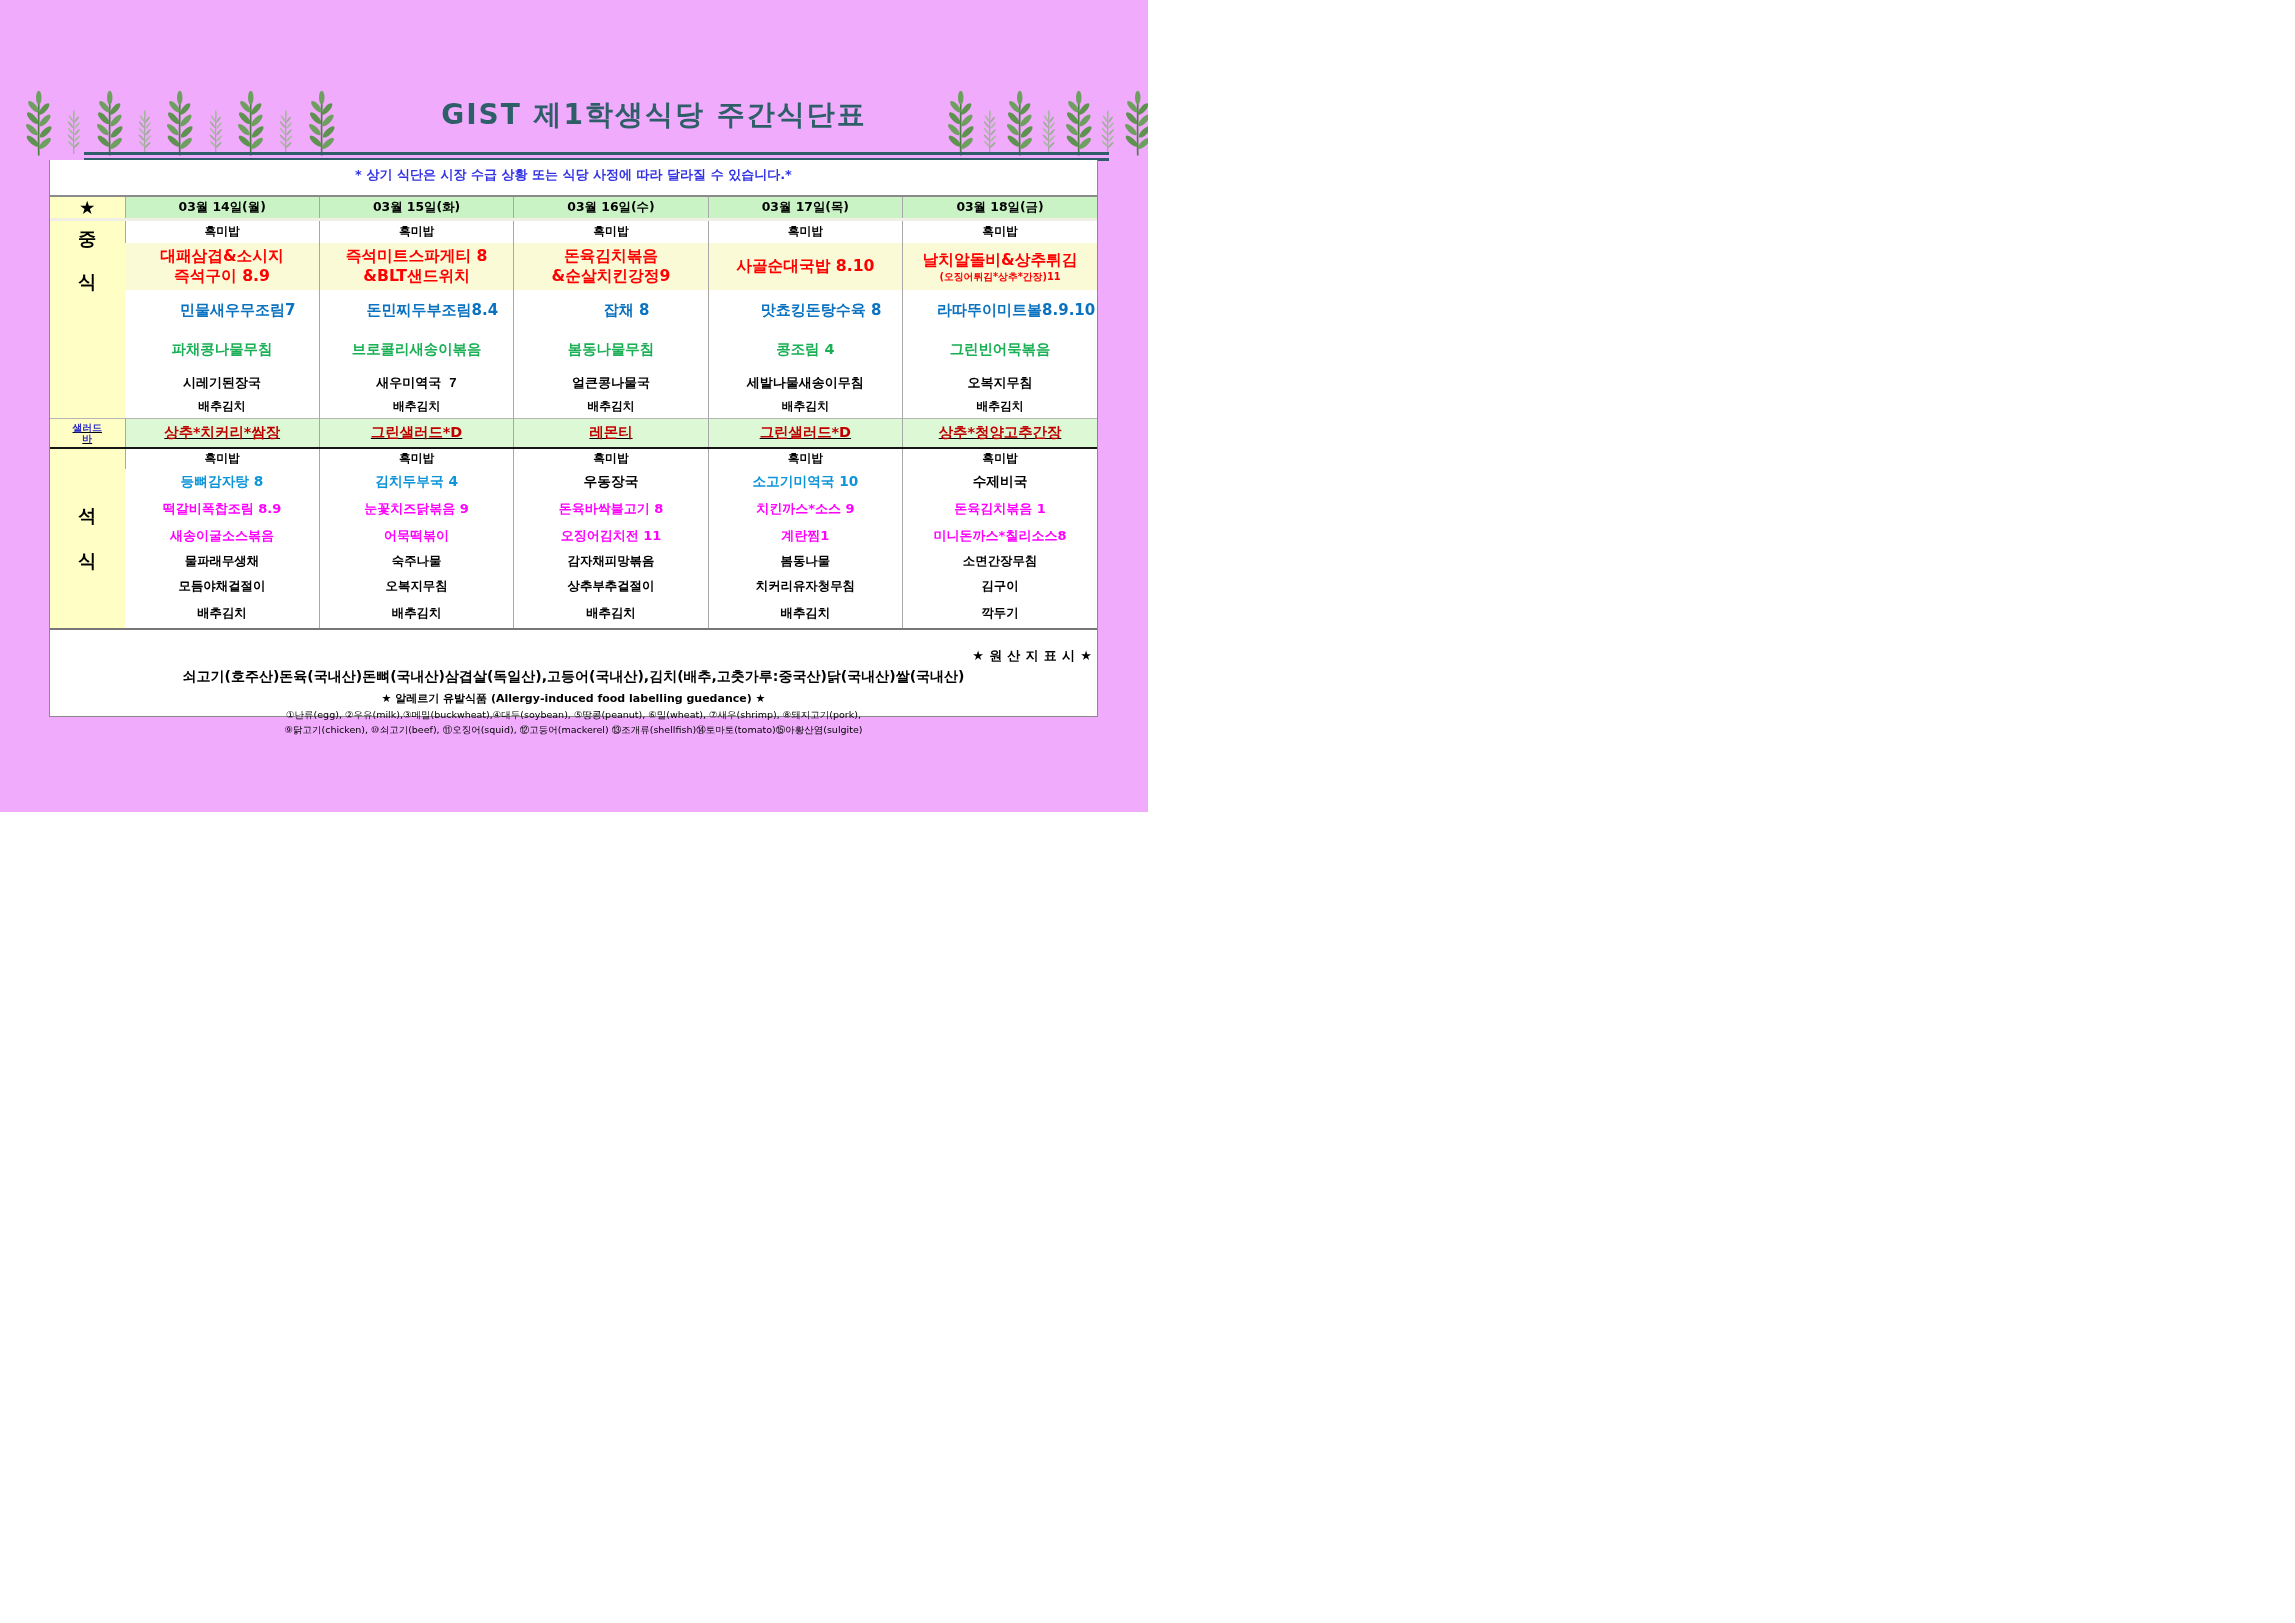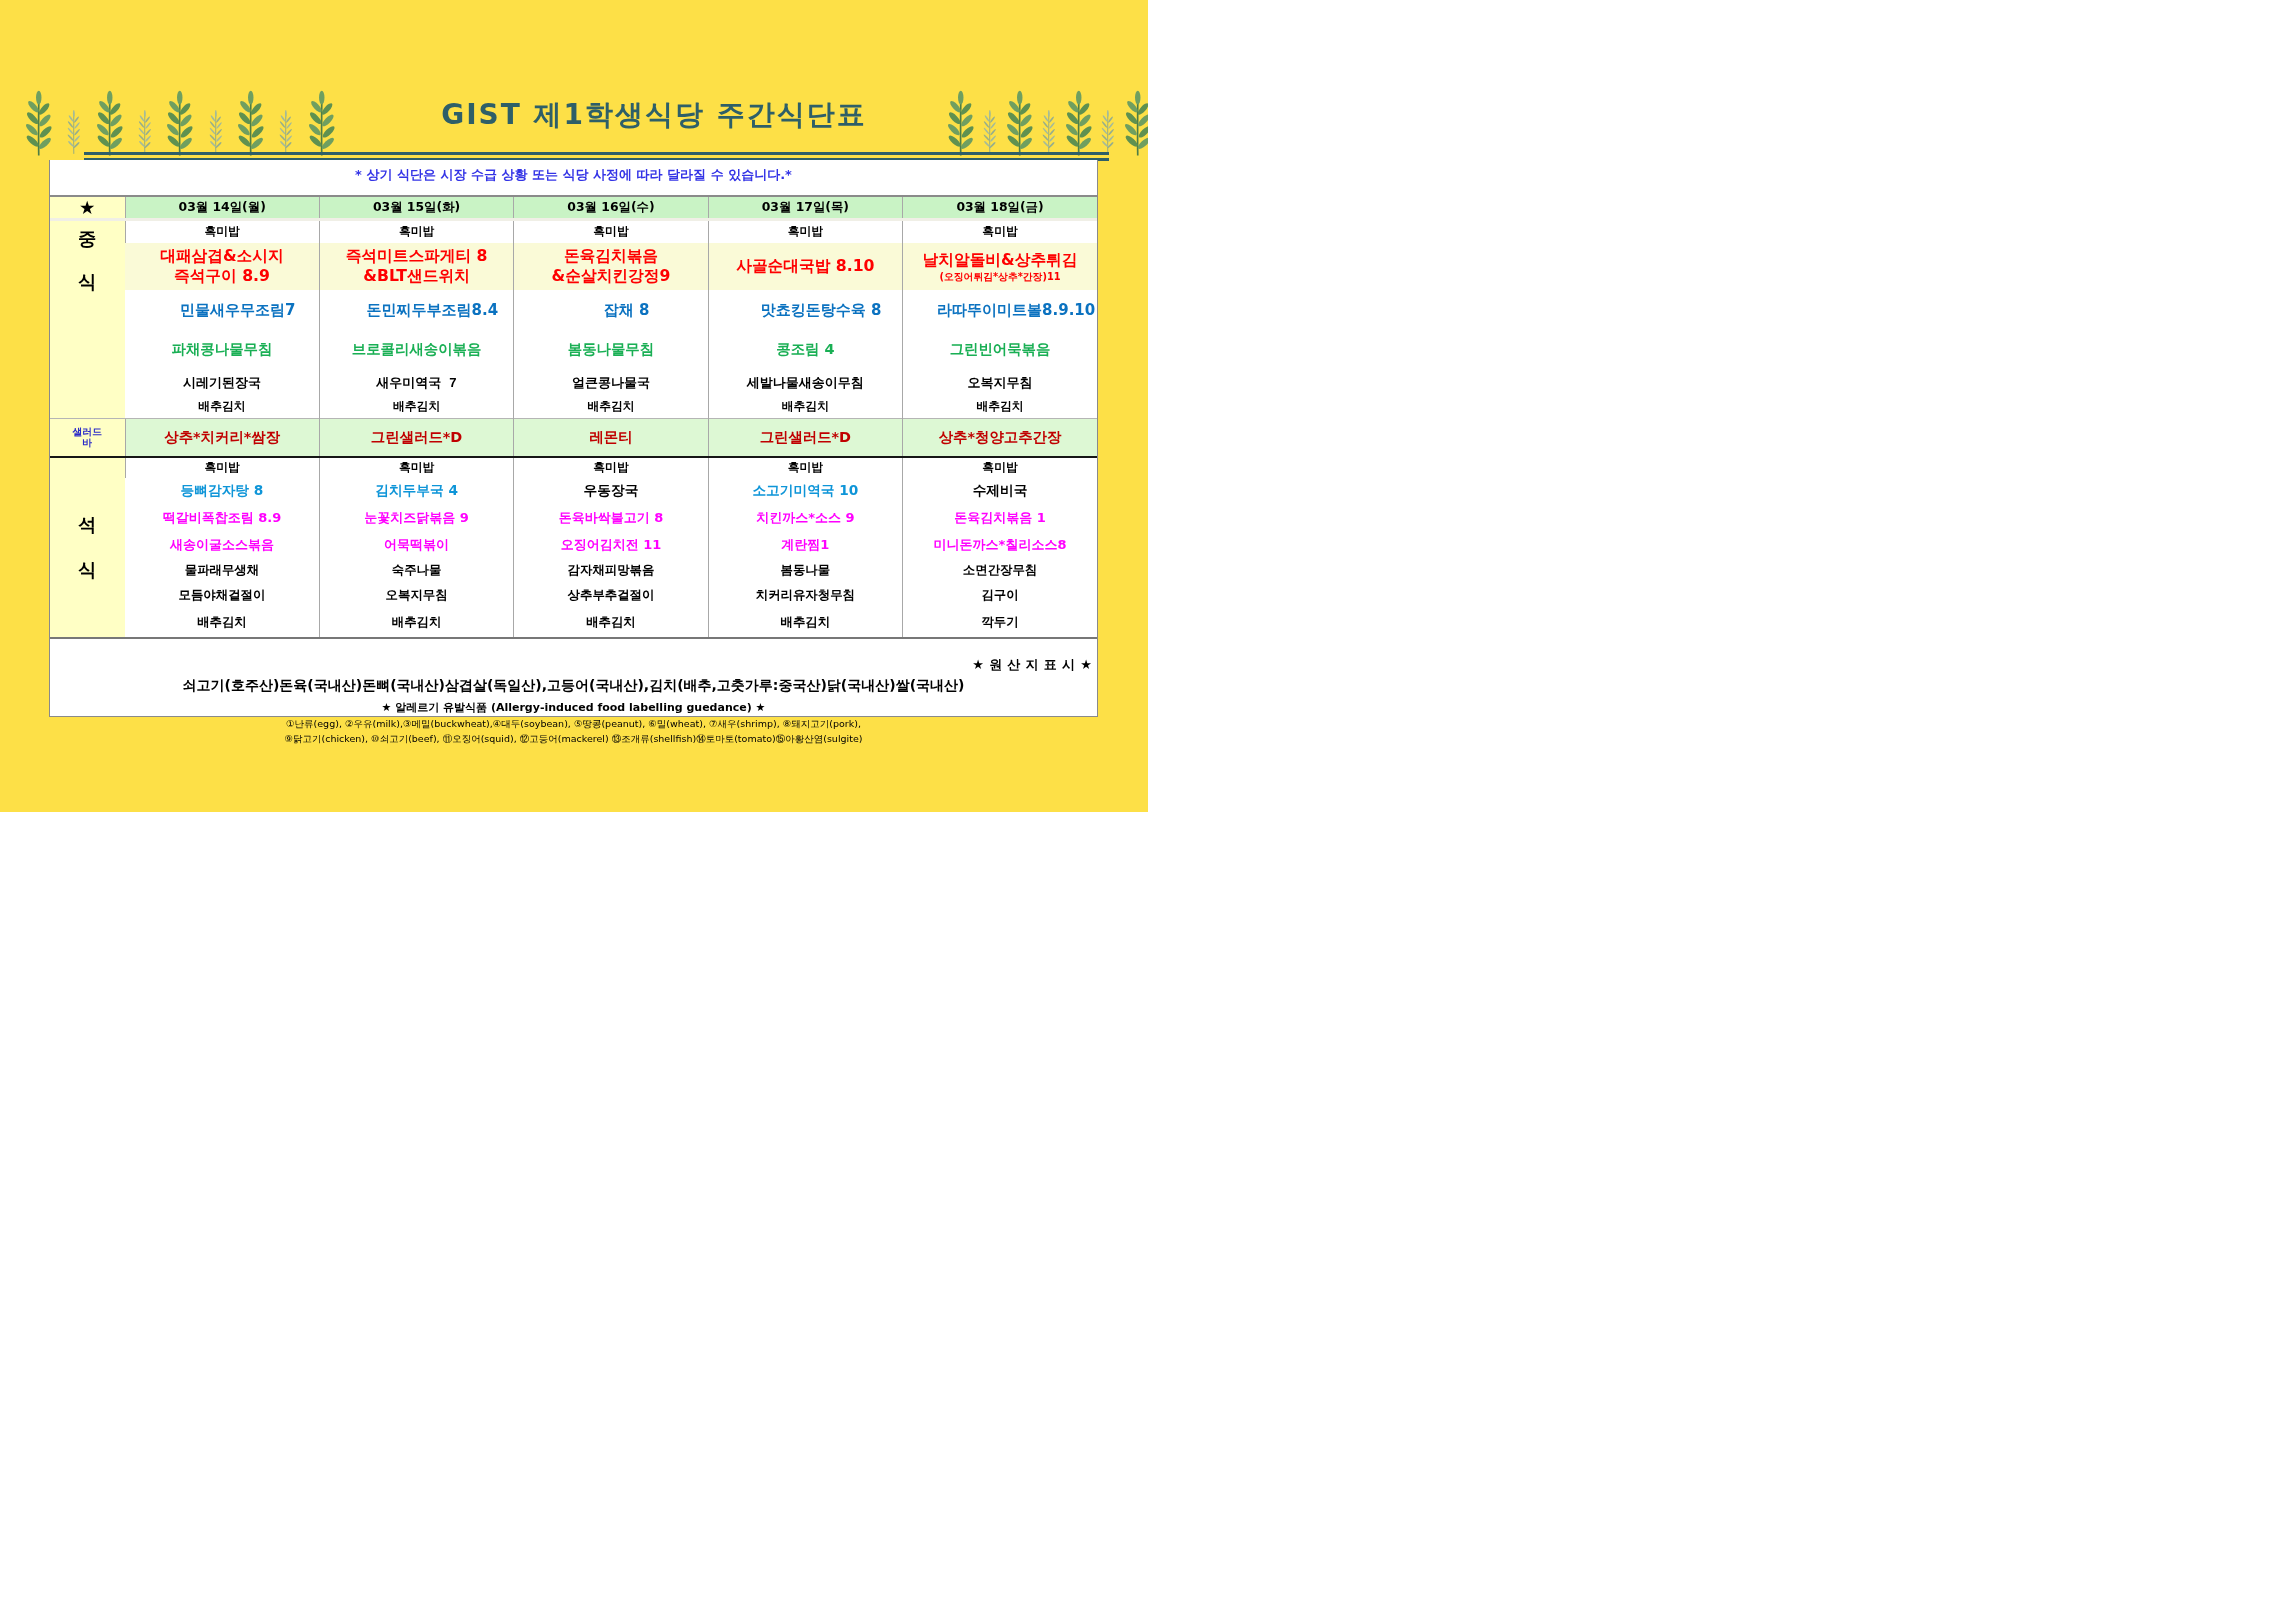--- a/index.html
+++ b/index.html
@@ -1,16 +1,16 @@
 <!DOCTYPE html>
 <html style="font-size:10.5px"><head>
 <meta charset="utf-8">
 <style>
   html,body{margin:0;padding:0;background:#ffffff;}
-  .page{position:relative;width:1148px;height:812px;background:#fde047;
+  .page{position:relative;width:1148px;height:812px;background:#f0abfc;
         font-family:"DejaVu Sans",sans-serif;overflow:hidden;}
 
   
   .leaves-left{position:absolute;left:25px;top:89px;height:68px;display:flex;align-items:flex-end;gap:11.8px;}
   .leaves-right{position:absolute;left:947px;top:89px;height:68px;display:flex;align-items:flex-end;gap:5.9px;}
   .leaf{display:block;}
   .leaf-lg{width:27.5px;height:67px;}
   .leaf-sm{width:19.6px;height:52px;}
   .title-text{position:absolute;left:363px;top:96px;width:582px;text-align:center;
               font-size:28px;font-weight:bold;color:#2E5F68;letter-spacing:2px;white-space:nowrap;}
@@ -26,21 +26,21 @@
   table.menu{width:100%;border-collapse:collapse;table-layout:fixed;
              border-top:2px solid #8a8a8a;border-bottom:2.6px solid #777;}
   col.c-label{width:75px;}
   td{border-left:0.7px solid #a8a8a8;padding:0 2.6px;text-align:center;vertical-align:middle;
      overflow:hidden;word-break:keep-all;}
   td:first-child{border-left:none;}
   tr.r-header{height:21px;}
   tr.r-header td{border-bottom:3.9px solid #f0efe6;}
   tr.r-rice{height:23.6px;} tr.r-main{height:47px;} tr.r-stew{height:41px;}
   tr.r-veg{height:38px;}  tr.r-soup{height:27.5px;font-family:Liberation Mono, monospace;} tr.r-kimchi{height:21.6px;}
-  tr.r-salad{height:39px;}
+  tr.r-salad{height:30px;text-decoration:underline;}
   tr.r-salad td{border-top:0.7px solid #b5b5b5;border-bottom:2px solid #161616;}
   tr.r-drice{height:21px;} tr.r-dsoup{height:26px;} tr.r-dmain1{height:28px;}
   tr.r-dmain2{height:26px;} tr.r-dside1{height:25px;} tr.r-dside2{height:25px;} tr.r-dkimchi{height:30px;}
 
   .label-col{background:#FFFFC5;}
   .corner{border-bottom:1.3px solid #9a9a9a;font-size:18.3px;color:#000;}
   .sec-label{font-size:18.3px;font-weight:bold;color:#000;}
   .sec-label .ch{display:block;line-height:1;}
   .lunch-label{vertical-align:top;padding-top:9.2px;}
   .lunch-label .ch+.ch{margin-top:25px;}

